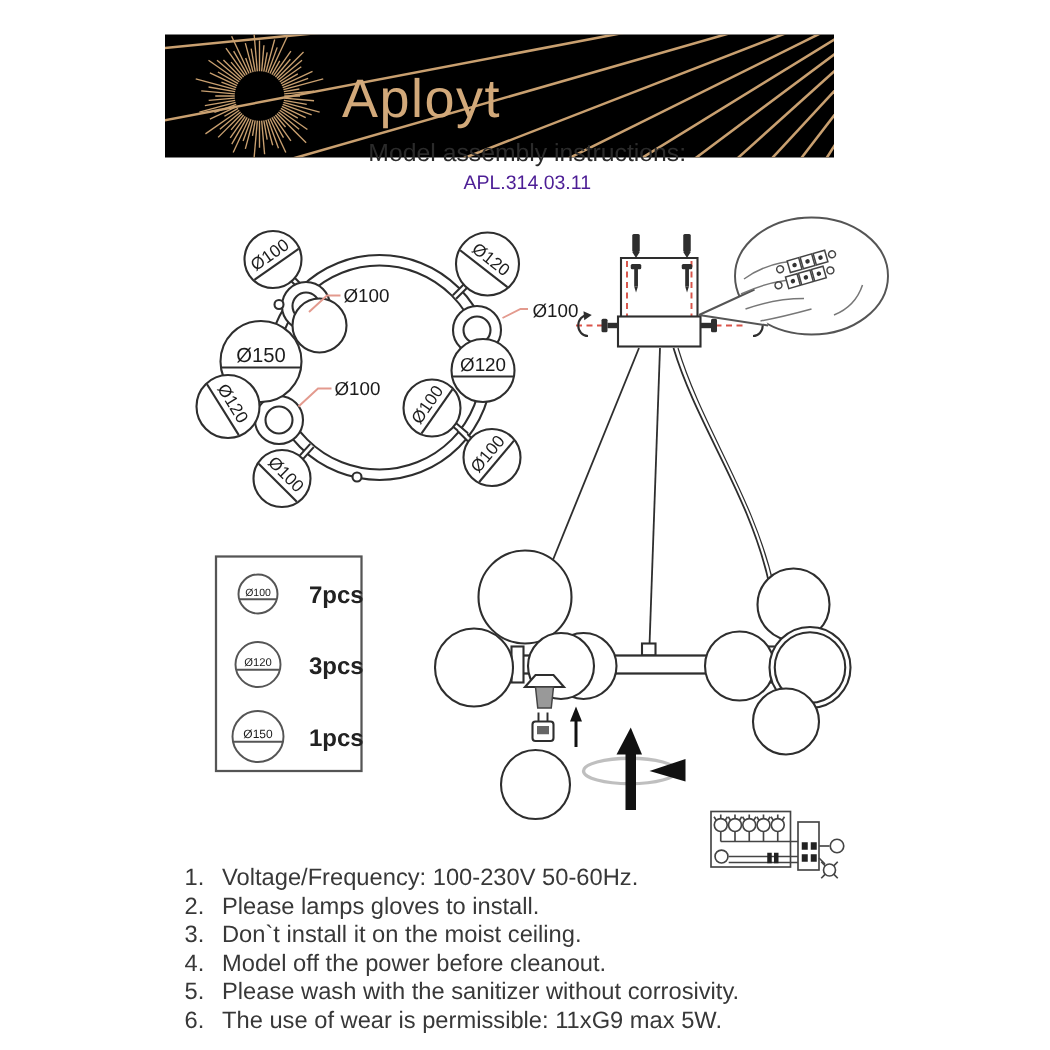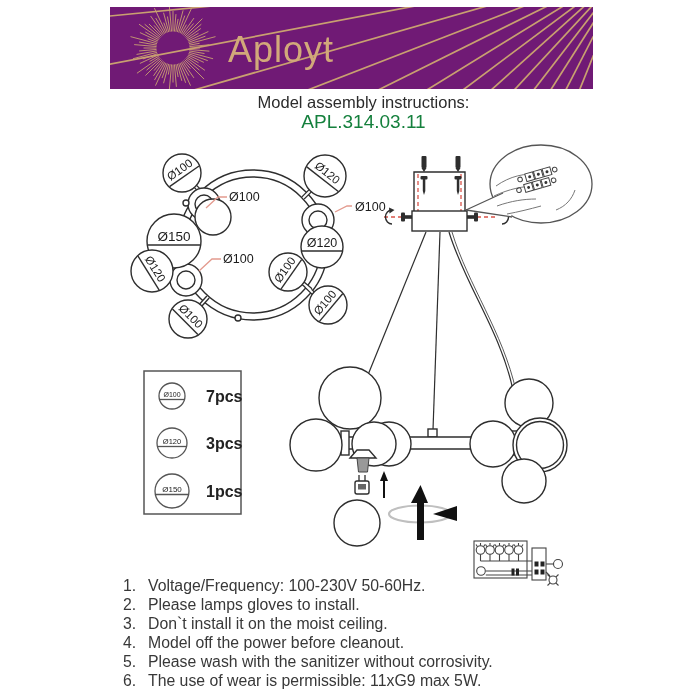--- a/index.html
+++ b/index.html
@@ -1,26 +1,26 @@
 <!DOCTYPE html>
 <html><head>
 <meta charset="utf-8">
 <style>
   html,body{margin:0;padding:0;background:#ffffff;}
   .page{position:relative;width:700px;height:700px;background:#fff;overflow:hidden;
         font-family:"Liberation Sans",sans-serif;color:#2d2d2d;}
   
-  .banner{position:absolute;left:110px;top:7px;width:483px;height:82px;background:#701a75;overflow:hidden;}
+  .banner{position:absolute;left:110px;top:23px;width:446px;height:82px;background:#000000;overflow:hidden;}
   .banner .brand{position:absolute;left:118px;top:22px;font-size:36px;letter-spacing:1px;color:#d2a97a;font-weight:400;}
   .banner svg{position:absolute;left:0;top:0;}
   #starburst{left:20px;top:-2px;}
   
-  .title-block{position:absolute;left:122px;top:93px;width:483px;text-align:center;line-height:19px;}
+  .title-block{position:absolute;left:110px;top:93px;width:483px;text-align:center;line-height:19px;}
   .title-block .t1{font-size:16.5px;color:#2b2b2b;}
-  .title-block .t2{font-size:19px;color:#15803d;}
+  .title-block .t2{font-size:13px;color:#4c1d95;}
   
   #diagram{position:absolute;left:0;top:0;}
   #diagram .dlab{font-size:11.5px;fill:#1c1c1c;stroke:none;}
   #diagram .dlab-m{font-size:12.5px;fill:#1c1c1c;stroke:none;}
   #diagram .dlab-l{font-size:13.5px;fill:#1c1c1c;stroke:none;}
   #diagram .dlab-s{font-size:7px;fill:#1c1c1c;stroke:none;}
   #diagram .dlab-s2{font-size:7.5px;fill:#1c1c1c;stroke:none;}
   #diagram .dlab-s3{font-size:8px;fill:#1c1c1c;stroke:none;}
   #diagram .qty{font-size:16px;font-weight:700;fill:#222;stroke:none;}
   

